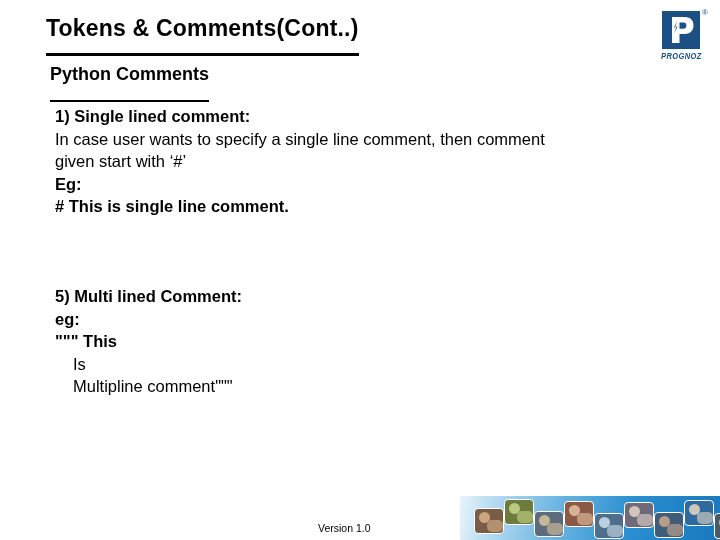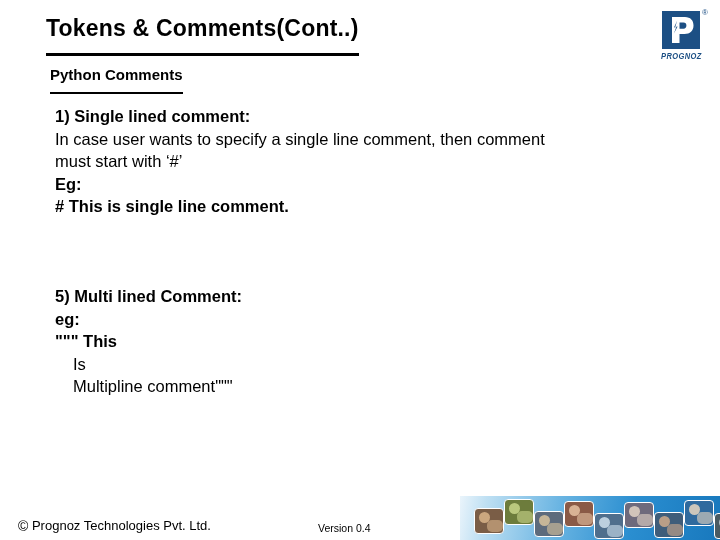--- a/index.html
+++ b/index.html
@@ -35,25 +35,25 @@
     border-bottom: 3px solid #000;
     padding-bottom: 11px;
     line-height: 28px;
   }
 
   
   .sub-heading {
     position: absolute;
     left: 50px;
     top: 65px;
-    font-size: 15px;
+    font-size: 18px;
     font-weight: bold;
     white-space: nowrap;
     border-bottom: 2px solid #000;
-    padding-bottom: 8px;
+    padding-bottom: 16px;
     line-height: 19px;
   }
 
   
   .body-block {
     position: absolute;
     left: 55px;
     font-size: 16.5px;
     line-height: 22.5px;
   }
@@ -163,39 +163,35 @@
 
 <div class="slide">
 
   <div class="slide-title">Tokens &amp; Comments(Cont..)</div>
 
   <div class="sub-heading">Python Comments</div>
 
   <div class="body-block block-one">
     <span class="ln b">1) Single lined comment:</span>
     <span class="ln">In case user wants to specify a single line comment, then comment</span>
-    <span class="ln">must start with ‘#’</span>
+    <span class="ln">given start with ‘#’</span>
     <span class="ln b">Eg:</span>
     <span class="ln b"># This is single line comment.</span>
   </div>
 
   <div class="body-block block-two">
     <span class="ln b">5) Multi lined Comment:</span>
     <span class="ln b">eg:</span>
     <span class="ln b">""" This</span>
     <span class="ln ind">Is</span>
     <span class="ln ind">Multipline comment"""</span>
   </div>
 
-  <div class="footer-copy">
-    <span class="cmark">©</span>
-    <span>Prognoz Technologies Pvt. Ltd.</span>
-  </div>
-
-  <div class="footer-version">Version 0.4</div>
+
+  <div class="footer-version">Version 1.0</div>
 
   <div class="logo-wrap">
     <div class="logo-square"></div>
     <svg class="logo-p" viewBox="0 0 38 38">
       <path d="M10 6 H23 C28.5 6 31.5 9.5 31.5 14.5 C31.5 19.8 28 23 22.5 23 H17.5 V32 H10 Z
                M17.5 11.5 V17.8 H21.5 C23.4 17.8 24.4 16.6 24.4 14.6 C24.4 12.7 23.4 11.5 21.5 11.5 Z" fill="#ffffff"></path>
       <path d="M15.1 9.8 L12.0 16.4 L14.3 16.0 L11.9 22.6 L15.6 15.4 L13.2 15.9 Z" fill="#1c4f84"></path>
     </svg>
     <div class="logo-reg">®</div>
     <div class="logo-name">PROGNOZ</div>

